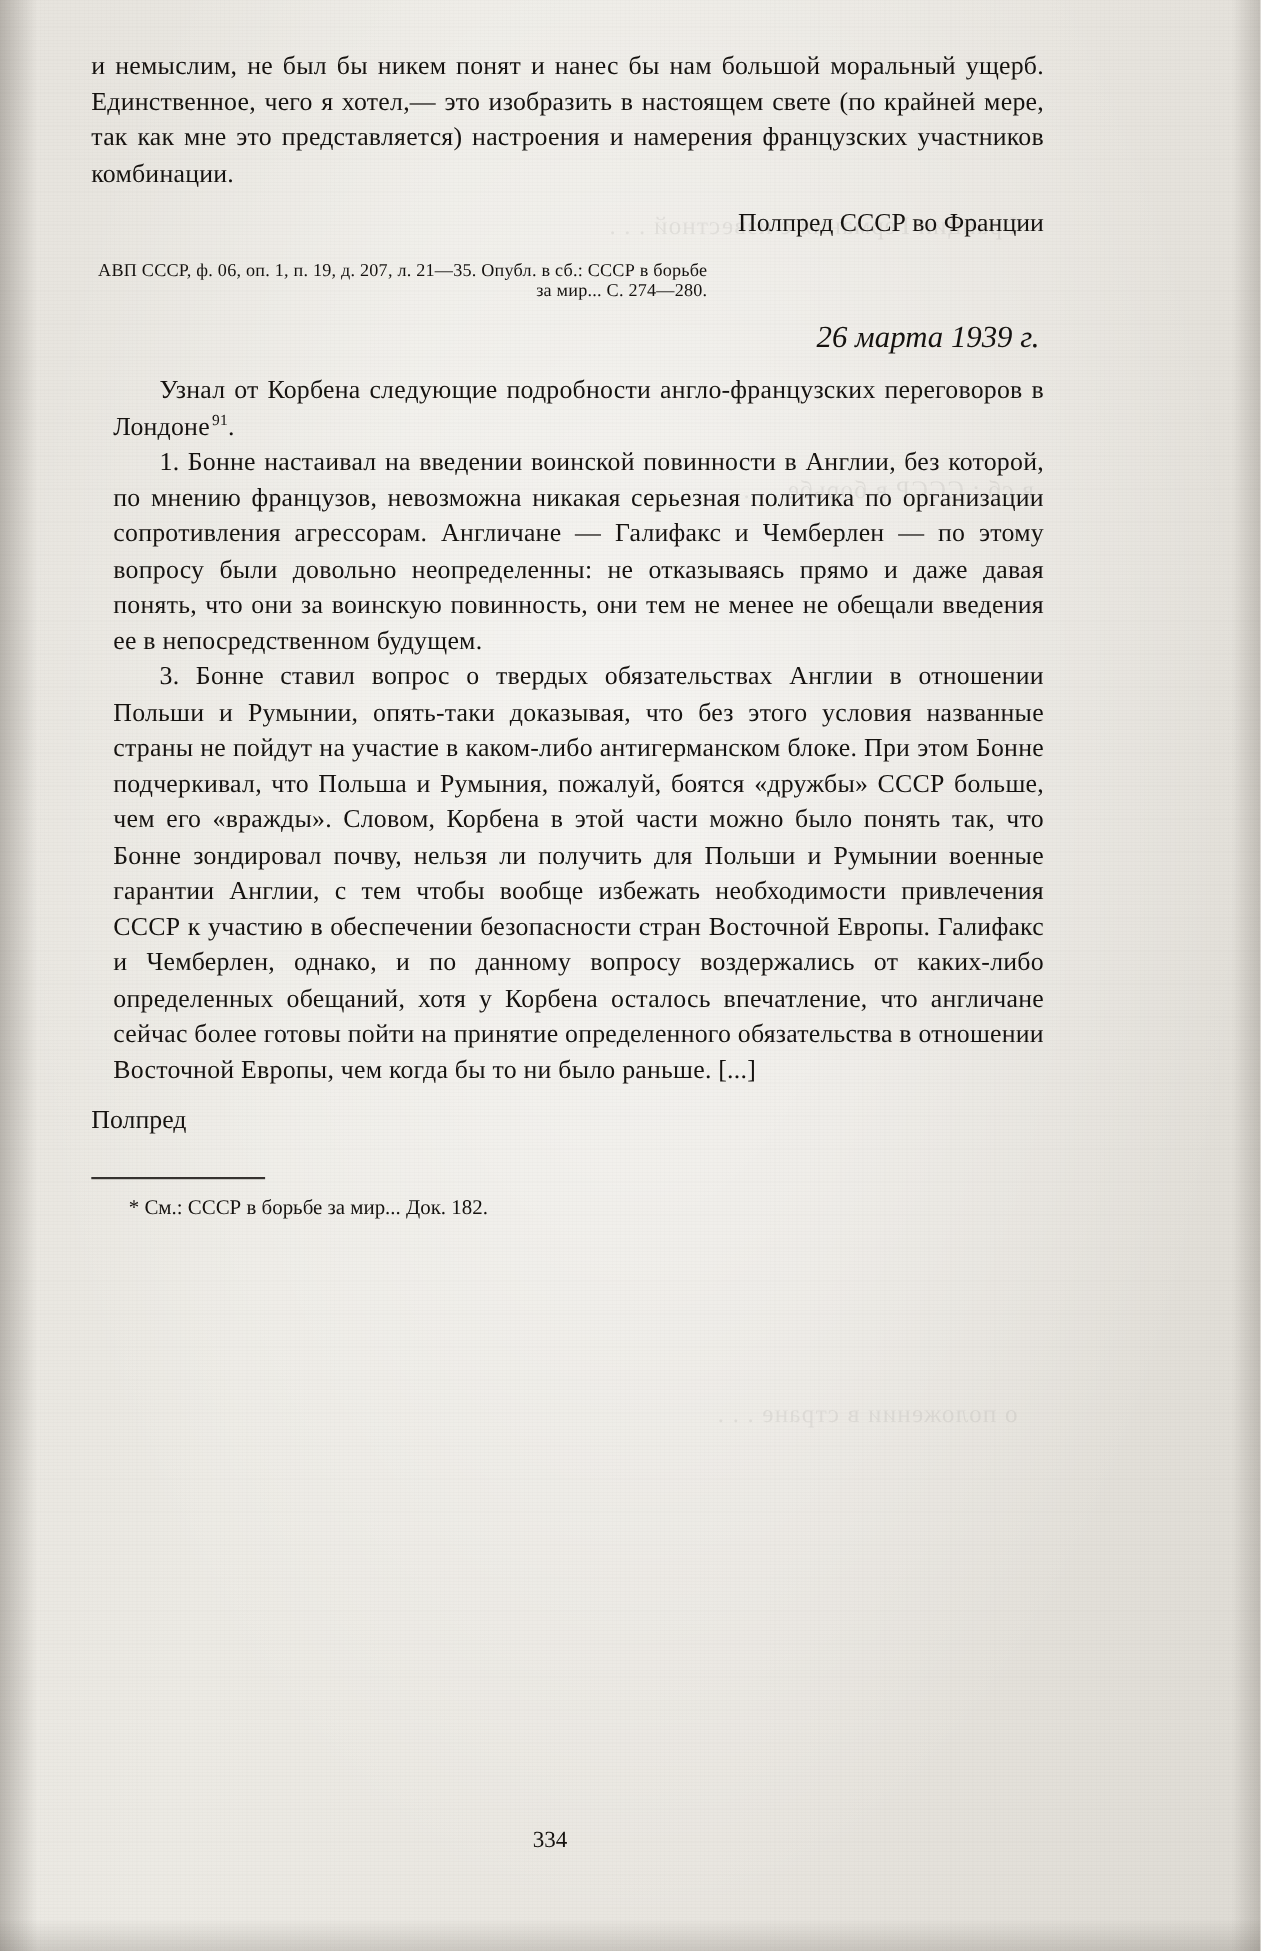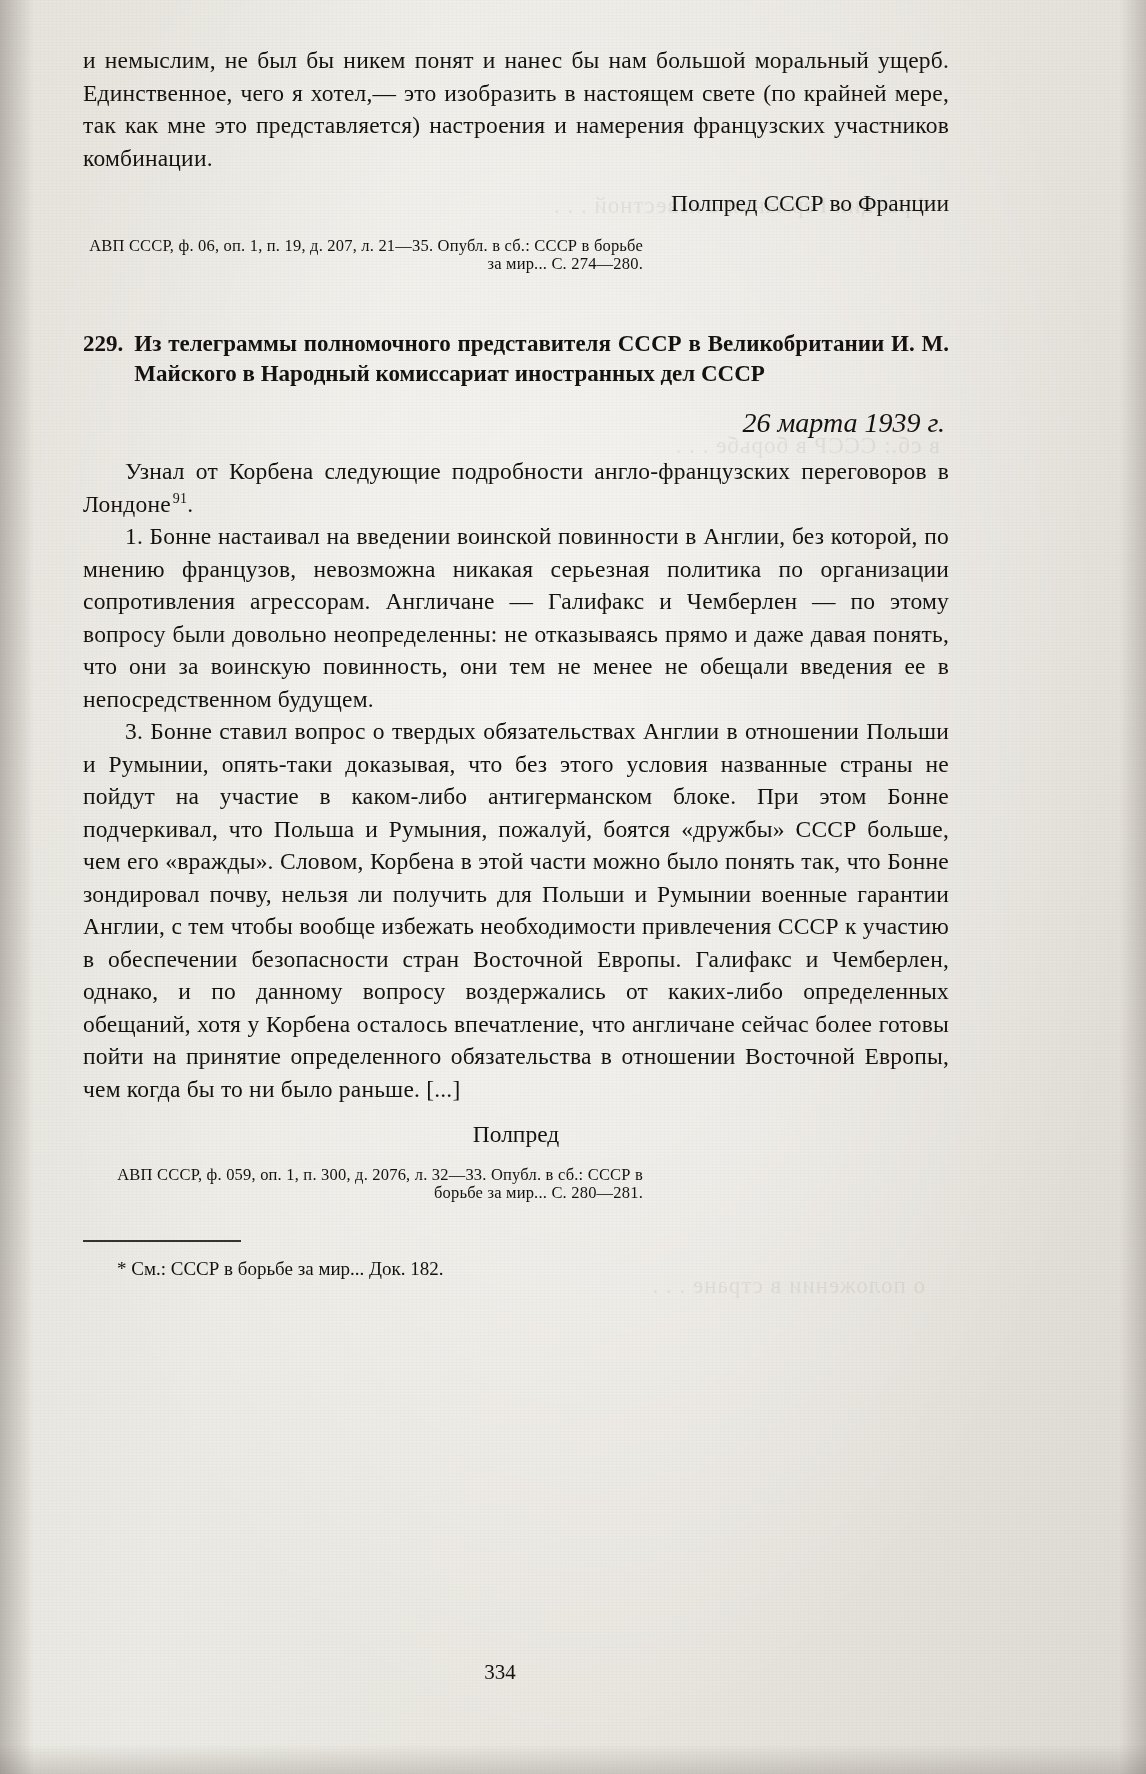--- a/index.html
+++ b/index.html
@@ -44,20 +44,21 @@
   p {
     margin: 0;
     font-size: 23.5px;
     line-height: 32.5px;
     text-align: justify;
     text-justify: inter-word;
     letter-spacing: 0.2px;
   }
   .para-indent {
     text-indent: 42px;
+    margin-left: 20px;
   }
   .opening {
     text-align: justify;
   }
   .signature-block {
     margin-top: 14px;
     text-align: right;
     font-size: 23.5px;
     line-height: 31px;
   }
@@ -103,21 +104,21 @@
     margin-top: 16px;
   }
   sup.note {
     font-size: 14px;
     vertical-align: super;
     line-height: 0;
     padding-left: 2px;
   }
   .closing {
     margin-top: 16px;
-    text-align: center;
+    text-align: left;
     font-size: 23.5px;
   }
   .footnote-rule {
     margin-top: 38px;
     width: 158px;
     height: 2px;
     background: #15120f;
     opacity: 0.85;
   }
   .footnote {
@@ -186,34 +187,29 @@
   <div class="content">
 
     <p class="opening">и немыслим, не был бы никем понят и нанес бы нам большой моральный ущерб. Единственное, чего я хотел,— это изобразить в настоящем свете (по крайней мере, так как мне это представляется) настроения и намерения французских участников комбинации.</p>
 
     <div class="signature-block">
       <span>Полпред СССР во Франции</span>
     </div>
 
     <div class="archive-ref">АВП СССР, ф. 06, оп. 1, п. 19, д. 207, л. 21—35. Опубл. в сб.: СССР в борьбе за мир... С. 274—280.</div>
 
-    <div class="doc-heading">
-      <span class="doc-number">229.</span>
-      <span class="doc-title">Из телеграммы полномочного представителя СССР в Великобритании И. М. Майского в Народный комиссариат иностранных дел СССР</span>
-    </div>
 
     <div class="doc-date">26 марта 1939 г.</div>
 
     <p class="para-indent body-start"><span>Узнал от Корбена следующие подробности англо-французских переговоров в Лондоне</span><sup class="note">91</sup>.</p>
 
     <p class="para-indent">1. Бонне настаивал на введении воинской повинности в Англии, без которой, по мнению французов, невозможна никакая серьезная политика по организации сопротивления агрессорам. Англичане — Галифакс и Чемберлен — по этому вопросу были довольно неопределенны: не отказываясь прямо и даже давая понять, что они за воинскую повинность, они тем не менее не обещали введения ее в непосредственном будущем.</p>
     <p class="para-indent">3. Бонне ставил вопрос о твердых обязательствах Англии в отношении Польши и Румынии, опять-таки доказывая, что без этого условия названные страны не пойдут на участие в каком-либо антигерманском блоке. При этом Бонне подчеркивал, что Польша и Румыния, пожалуй, боятся «дружбы» СССР больше, чем его «вражды». Словом, Корбена в этой части можно было понять так, что Бонне зондировал почву, нельзя ли получить для Польши и Румынии военные гарантии Англии, с тем чтобы вообще избежать необходимости привлечения СССР к участию в обеспечении безопасности стран Восточной Европы. Галифакс и Чемберлен, однако, и по данному вопросу воздержались от каких-либо определенных обещаний, хотя у Корбена осталось впечатление, что англичане сейчас более готовы пойти на принятие определенного обязательства в отношении Восточной Европы, чем когда бы то ни было раньше. [...]</p>
 
     <div class="closing">Полпред</div>
 
-    <div class="archive-ref">АВП СССР, ф. 059, оп. 1, п. 300, д. 2076, л. 32—33. Опубл. в сб.: СССР в борьбе за мир... С. 280—281.</div>
 
     <div class="footnote-rule"></div>
     <div class="footnote">* См.: СССР в борьбе за мир... Док. 182.</div>
   </div>
 
   <div class="page-number">334</div>
 </div>
 
 </body></html>

